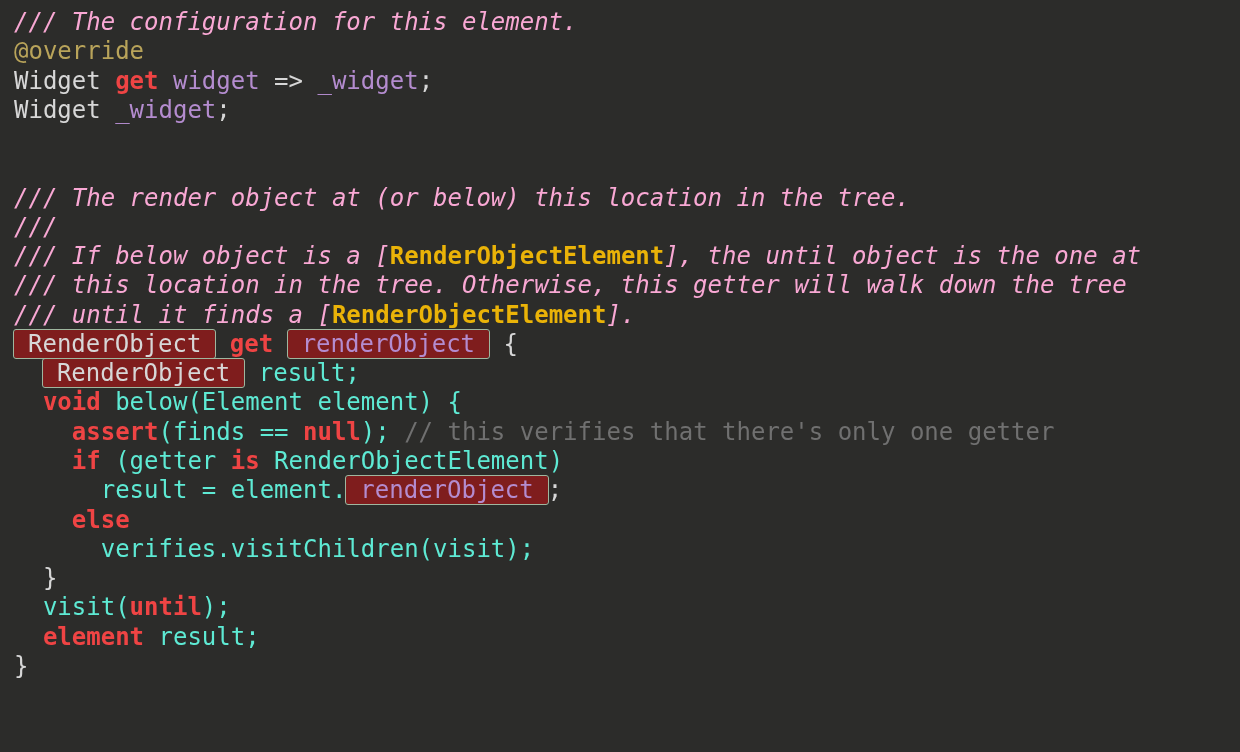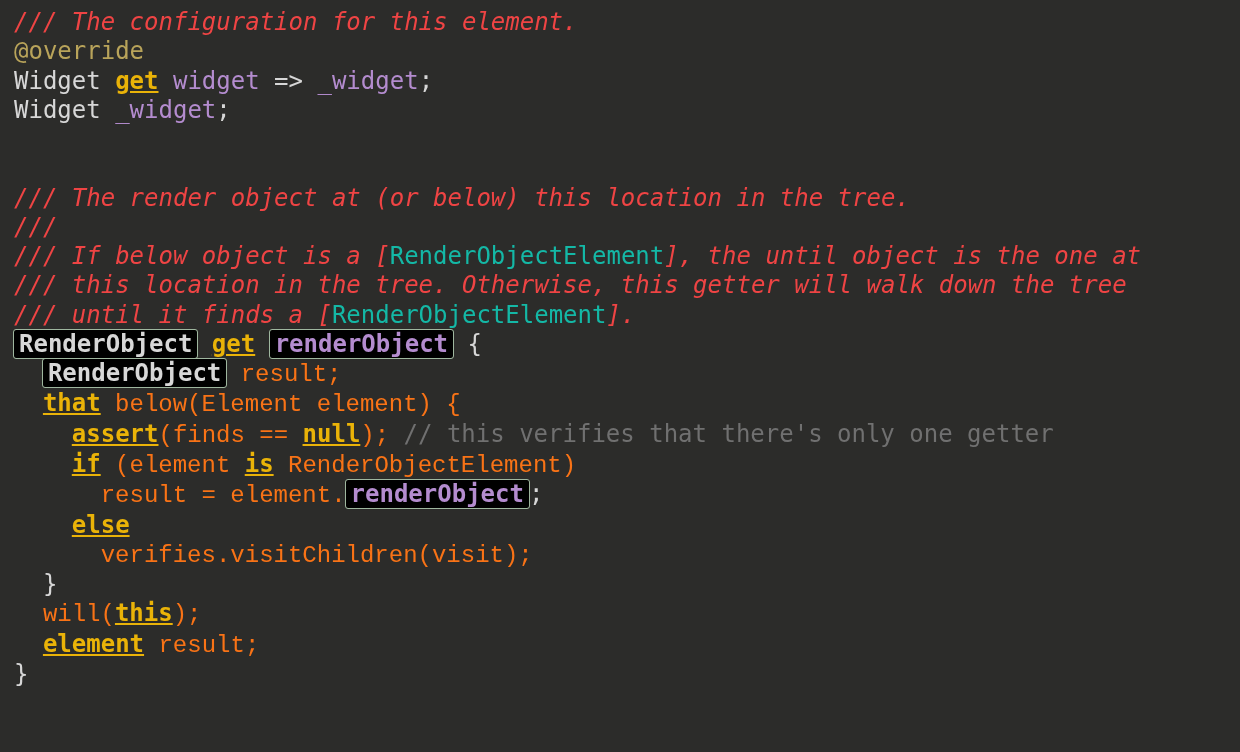--- a/index.html
+++ b/index.html
@@ -14,59 +14,59 @@
     overflow: hidden;
   }
   pre.code {
     margin: 0;
     padding: 8px 14px 8px 14px;
     line-height: 1.22;
     white-space: pre;
     font-family: inherit;
     font-size: 24px;
   }
-  .c-comment { color: #ef4444; font-style: italic; }
+  .c-comment { color: #f9a8d4; font-style: italic; }
   .c-comment2 { color: #707070; }
   .c-type    { color: #d7d7d7; }
-  .c-ident   { color: #f97316; font-family: Liberation Mono, monospace; }
+  .c-ident   { color: #5eead4; }
   .c-punc    { color: #d7d7d7; }
-  .c-keyword { color: #eab308; font-weight: bold; text-decoration: underline; }
+  .c-keyword { color: #ef4444; font-weight: bold; }
   .c-at      { color: #b9a45a; }
   .c-member  { color: #b48ccf; }
   .c-brace   { color: #d7d7d7; }
   .c-hl {
-    background: #000000;
+    background: #7f1d1d;
     outline: 1px solid #9fb79f;
     border-radius: 2px;
-    padding: 0 5px;
-    font-weight: bold;
+    padding: 0 14px;
   }
   .c-hiword {
-    color: #14b8a6;
+    color: #eab308;
     font-style: normal;
+    font-weight: bold;
   }
 </style>
 </head>
 <body>
 
 <pre class="code"><span><span class="c-comment">/// The configuration for this element.</span></span>
 <span><span class="c-at">@</span><span class="c-at">override</span></span>
 <span><span class="c-type">Widget </span><span class="c-keyword">get</span><span> </span><span class="c-member">widget</span><span class="c-punc"> =&gt; </span><span class="c-member">_widget</span><span class="c-punc">;</span></span>
 <span><span class="c-type">Widget </span><span class="c-member">_widget</span><span class="c-punc">;</span></span>
 <span></span>
 <span></span>
 <span><span class="c-comment">/// The render object at (or below) this location in the tree.</span></span>
 <span><span class="c-comment">///</span></span>
 <span><span class="c-comment">/// If below object is a [</span><span class="c-comment c-hiword">RenderObjectElement</span><span class="c-comment">], the until object is the one at</span></span>
 <span><span class="c-comment">/// this location in the tree. Otherwise, this getter will walk down the tree</span></span>
 <span><span class="c-comment">/// until it finds a [</span><span class="c-comment c-hiword">RenderObjectElement</span><span class="c-comment">].</span></span>
 <span><span class="c-type c-hl">RenderObject</span><span> </span><span class="c-keyword">get</span><span> </span><span class="c-member c-hl">renderObject</span><span class="c-brace"> {</span></span>
 <span><span>  </span><span class="c-type c-hl">RenderObject</span><span class="c-ident"> result;</span></span>
-<span><span>  </span><span class="c-keyword">that</span><span class="c-ident"> below(Element element) {</span></span>
+<span><span>  </span><span class="c-keyword">void</span><span class="c-ident"> below(Element element) {</span></span>
 <span><span>    </span><span class="c-keyword">assert</span><span class="c-ident">(finds == </span><span class="c-keyword">null</span><span class="c-ident">); </span><span class="c-comment2">// this verifies that there's only one getter</span></span>
-<span><span>    </span><span class="c-keyword">if</span><span class="c-ident"> (element </span><span class="c-keyword">is</span><span class="c-ident"> RenderObjectElement)</span></span>
+<span><span>    </span><span class="c-keyword">if</span><span class="c-ident"> (getter </span><span class="c-keyword">is</span><span class="c-ident"> RenderObjectElement)</span></span>
 <span><span>      </span><span class="c-ident">result = element.</span><span class="c-member c-hl">renderObject</span><span class="c-punc">;</span></span>
 <span><span>    </span><span class="c-keyword">else</span></span>
 <span><span>      </span><span class="c-ident">verifies.visitChildren(visit);</span></span>
 <span><span class="c-brace">  }</span></span>
-<span><span>  </span><span class="c-ident">will(</span><span class="c-keyword">this</span><span class="c-ident">);</span></span>
+<span><span>  </span><span class="c-ident">visit(</span><span class="c-keyword">until</span><span class="c-ident">);</span></span>
 <span><span>  </span><span class="c-keyword">element</span><span class="c-ident"> result;</span></span>
 <span><span class="c-brace">}</span></span></pre>
 
 </body></html>

